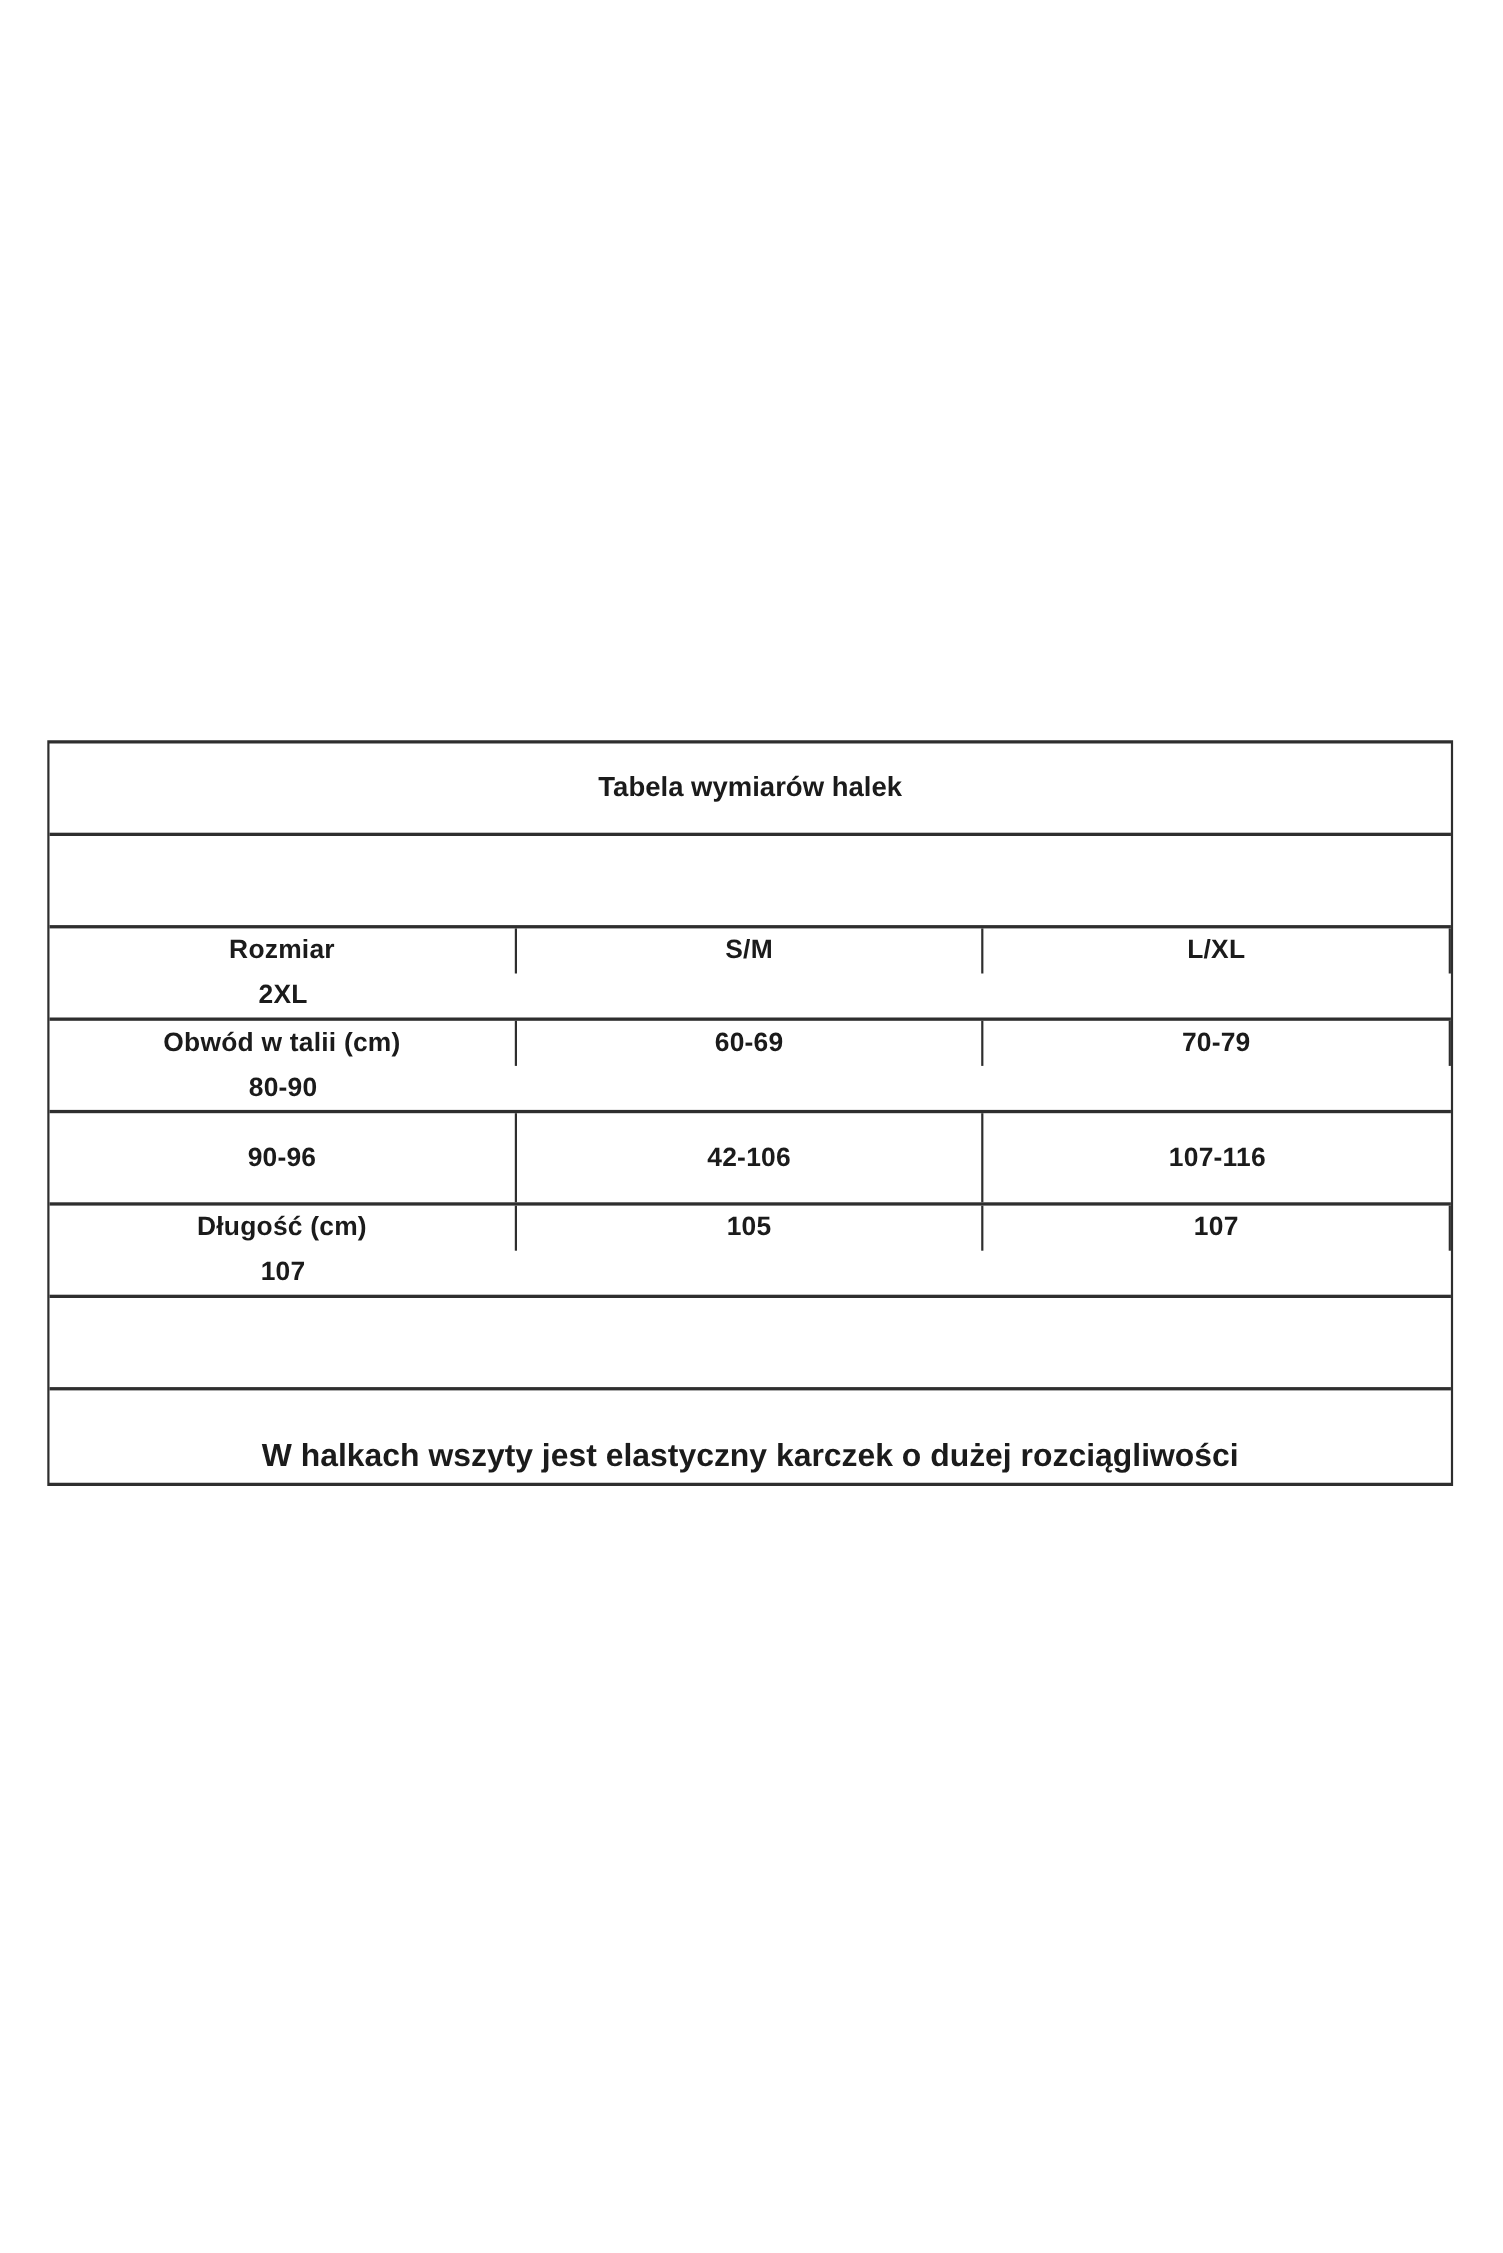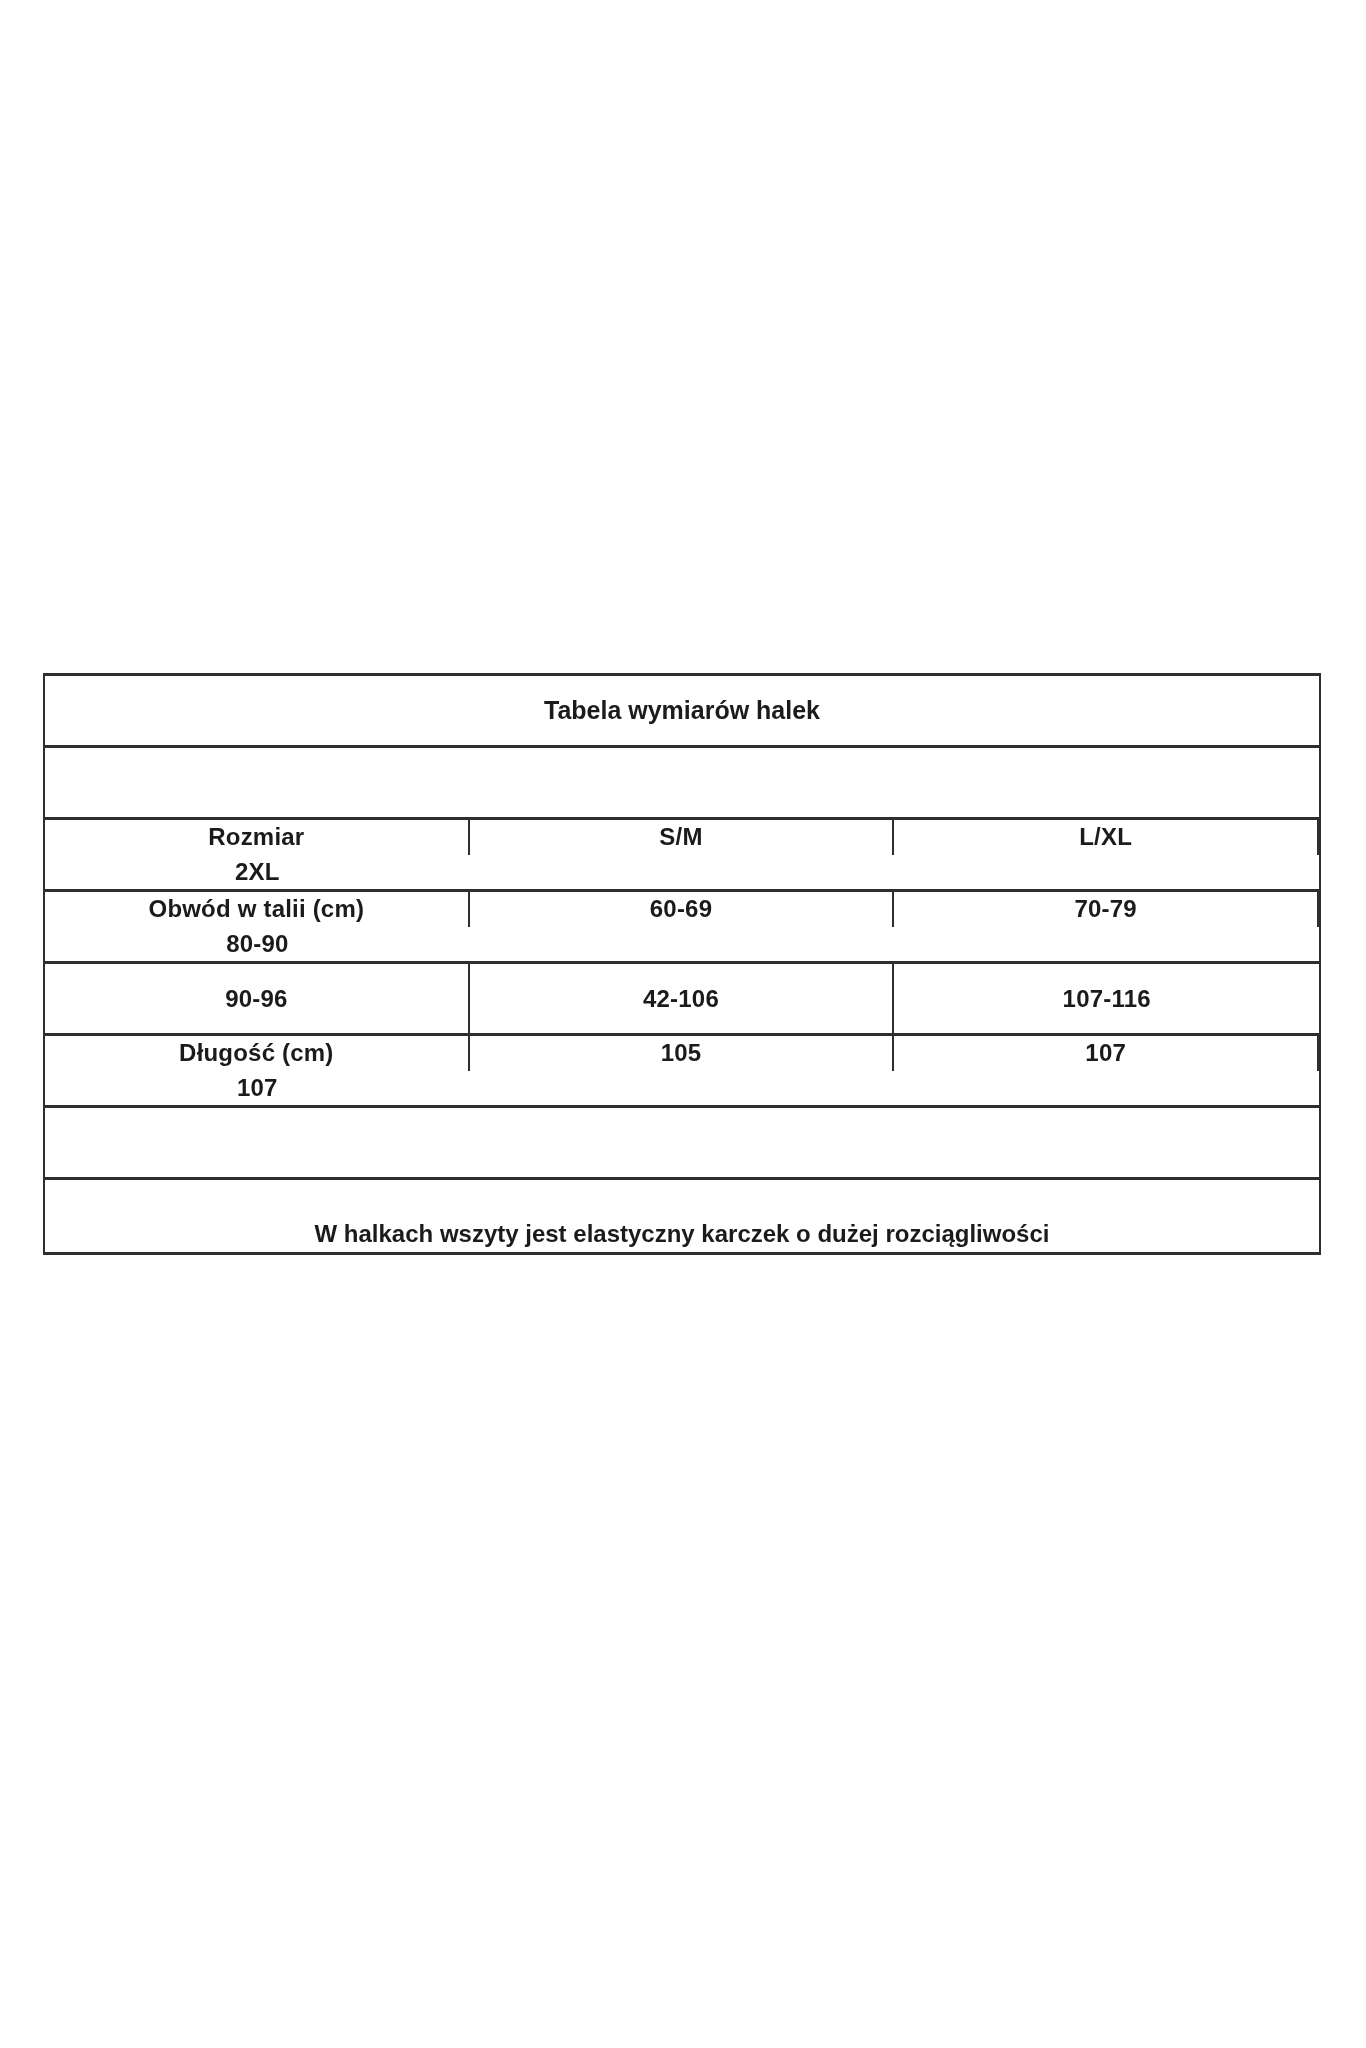--- a/index.html
+++ b/index.html
@@ -21,21 +21,21 @@
     left: 43px;
     top: 673px;
     width: 1278px;
     border: 3px solid #2e2e2e;
     border-left-width: 2px;
     border-right-width: 2px;
     background: #ffffff;
     color: #1b1b1b;
   }
   .t-row {
-    height: 72px;
+    height: 84px;
     border-bottom: 3px solid #2e2e2e;
     display: flex;
     align-items: center;
     justify-content: center;
   }
   .t-row:last-child { border-bottom: none; }
   .t-row.cols {
     display: grid;
     grid-template-columns: 1fr 1fr 1fr;
   }
@@ -50,21 +50,21 @@
     letter-spacing: 0.2px;
     text-align: center;
   }
   .cell:last-child { border-right: none; }
   .title-text {
     font-size: 25px;
     font-weight: 700;
     text-align: center;
   }
   .footnote-text {
-    font-size: 24px;
+    font-size: 29px;
     font-weight: 700;
     text-align: center;
     margin-top: 36px;
   }
 </style>
 </head>
 <body>
 
 <div class="page">
   <div class="size-table">

